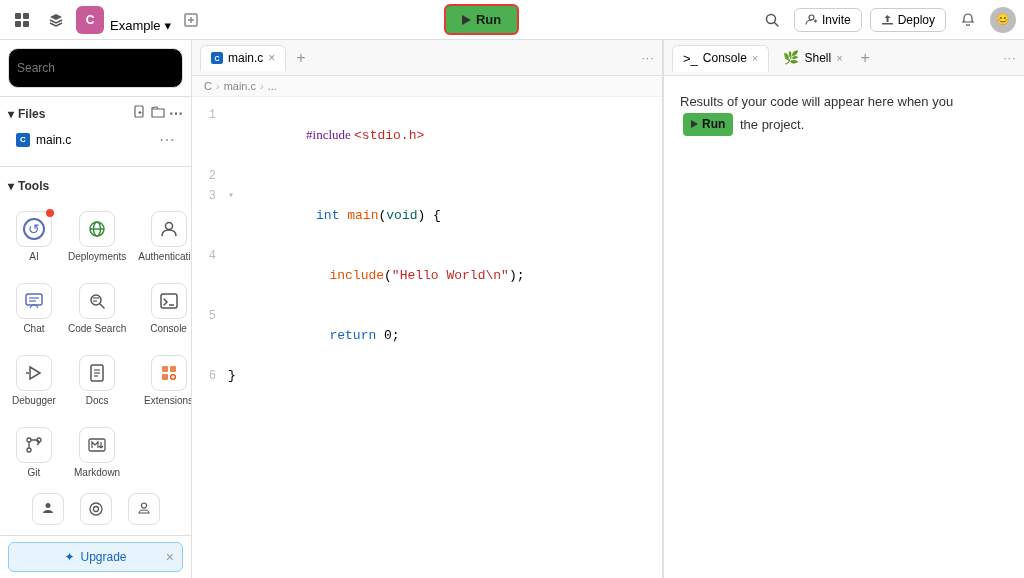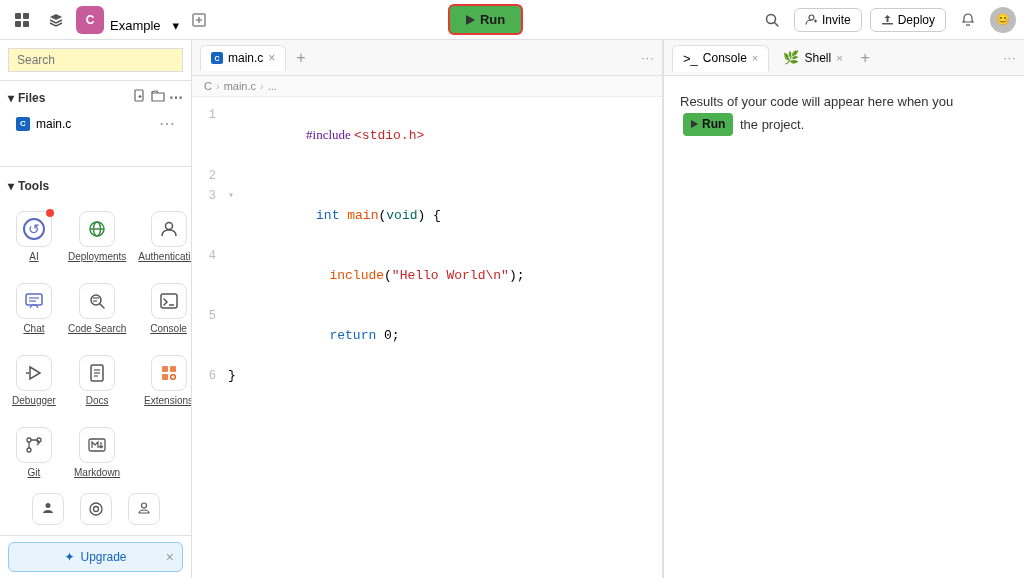--- a/index.html
+++ b/index.html
@@ -5,51 +5,51 @@
     * { box-sizing: border-box; margin: 0; padding: 0; }
     body { font-family: -apple-system, BlinkMacSystemFont, 'Segoe UI', sans-serif; font-size: 13px; background: #fff; overflow: hidden; width: 1024px; height: 578px; display: flex; flex-direction: column; }
 
     
     .topbar { height: 40px; background: #fff; border-bottom: 1px solid #e0e0e0; display: flex; align-items: center; padding: 0 8px; gap: 8px; flex-shrink: 0; }
     .topbar-left { display: flex; align-items: center; gap: 6px; }
     .topbar-center { flex: 1; display: flex; justify-content: center; }
     .topbar-right { display: flex; align-items: center; gap: 8px; }
     .grid-icon { width: 20px; height: 20px; display: flex; align-items: center; justify-content: center; cursor: pointer; }
     .breadcrumb-logo { width: 28px; height: 28px; background: #c85c9b; border-radius: 6px; display: flex; align-items: center; justify-content: center; color: white; font-weight: bold; font-size: 12px; }
-    .project-name { font-size: 13px; font-weight: 500; display: flex; align-items: flex-start; gap: 12px; cursor: pointer; margin-top: 11px; }
+    .project-name { font-size: 13px; font-weight: 500; display: flex; align-items: flex-start; gap: 4px; cursor: pointer; margin-top: 11px; }
     .deploy-btn { display: flex; align-items: center; gap: 4px; padding: 4px 10px; border: 1px solid #ccc; border-radius: 6px; cursor: pointer; font-size: 12px; background: #fff; }
     .run-btn { display: flex; align-items: center; gap: 5px; padding: 6px 16px; background: #4caf50; border: 2px solid #e53935; border-radius: 6px; cursor: pointer; font-size: 13px; font-weight: 600; color: #1a1a1a; }
     .run-btn-triangle { width: 0; height: 0; border-top: 5px solid transparent; border-bottom: 5px solid transparent; border-left: 9px solid #333; }
     .invite-btn { display: flex; align-items: center; gap: 4px; padding: 4px 10px; border: 1px solid #ccc; border-radius: 6px; cursor: pointer; font-size: 12px; background: #fff; }
     .avatar { width: 26px; height: 26px; border-radius: 50%; background: #bdbdbd; display: flex; align-items: center; justify-content: center; font-size: 11px; cursor: pointer; }
     .icon-btn { width: 28px; height: 28px; display: flex; align-items: center; justify-content: center; cursor: pointer; border-radius: 4px; }
 
     
     .main { display: flex; flex: 1; overflow: hidden; }
 
     
     .sidebar { width: 192px; border-right: 1px solid #e0e0e0; display: flex; flex-direction: column; overflow: hidden; flex-shrink: 0; }
     .sidebar-search { padding: 8px; border-bottom: 1px solid #e0e0e0; }
-    .search-box { width: 100%; padding: 4px 8px; border: 1px solid #ddd; border-radius: 0; font-size: 12px; background: #fef9c3; color: #888; outline: none; }
+    .search-box { width: 100%; padding: 12px 8px; border: 1px solid #ddd; border-radius: 10px; font-size: 12px; background: #000000; color: #888; outline: none; }
     .sidebar-section { flex: 1; overflow-y: auto; }
     .section-header { display: flex; align-items: center; gap: 4px; padding: 8px 8px 4px 8px; font-size: 12px; font-weight: 600; color: #333; cursor: pointer; }
     .files-actions { margin-left: auto; display: flex; gap: 4px; }
     .files-actions span { cursor: pointer; color: #666; font-size: 14px; }
     .file-item { display: flex; align-items: center; gap: 6px; padding: 4px 12px; cursor: pointer; border-radius: 4px; margin: 0 4px; }
     .file-c-icon { width: 14px; height: 14px; background: #1565c0; border-radius: 2px; color: white; font-size: 8px; font-weight: bold; display: flex; align-items: center; justify-content: center; flex-shrink: 0; }
     .file-name { flex: 1; font-size: 12px; }
     .file-menu { color: #999; font-size: 16px; cursor: pointer; }
 
     
     .tools-section { border-top: 1px solid #e0e0e0; padding: 8px; }
     .tools-header { display: flex; align-items: center; gap: 4px; padding: 4px 0; font-size: 12px; font-weight: 600; color: #333; cursor: pointer; margin-bottom: 6px; }
     .tools-grid { display: grid; grid-template-columns: repeat(3, 1fr); gap: 4px; }
     .tool-item { display: flex; flex-direction: column; align-items: center; gap: 4px; padding: 8px 4px; border-radius: 6px; cursor: pointer; }
     .tool-icon { width: 36px; height: 36px; border-radius: 8px; border: 1px solid #e0e0e0; display: flex; align-items: center; justify-content: center; background: #fff; position: relative; font-size: 18px; }
-    .tool-label { font-size: 10px; color: #444; text-align: right; line-height: 1.2; text-decoration: underline; }
+    .tool-label { font-size: 10px; color: #444; text-align: right; line-height: 1.2; }
     .tool-badge { position: absolute; top: -3px; right: -3px; width: 8px; height: 8px; background: #f44336; border-radius: 50%; }
 
     
     .ai-icon-inner { width: 22px; height: 22px; border-radius: 50%; border: 2px solid #5c6bc0; display: flex; align-items: center; justify-content: center; }
 
     
     .upgrade-bar { padding: 6px 8px; border-top: 1px solid #e0e0e0; background: #fff; }
     .upgrade-btn { width: 100%; display: flex; align-items: center; justify-content: center; gap: 6px; padding: 7px; background: #e8f4fd; border: 1px solid #90caf9; border-radius: 6px; cursor: pointer; font-size: 12px; color: #1565c0; font-weight: 500; position: relative; }
     .upgrade-close { position: absolute; right: 8px; color: #999; font-size: 14px; cursor: pointer; }
 

